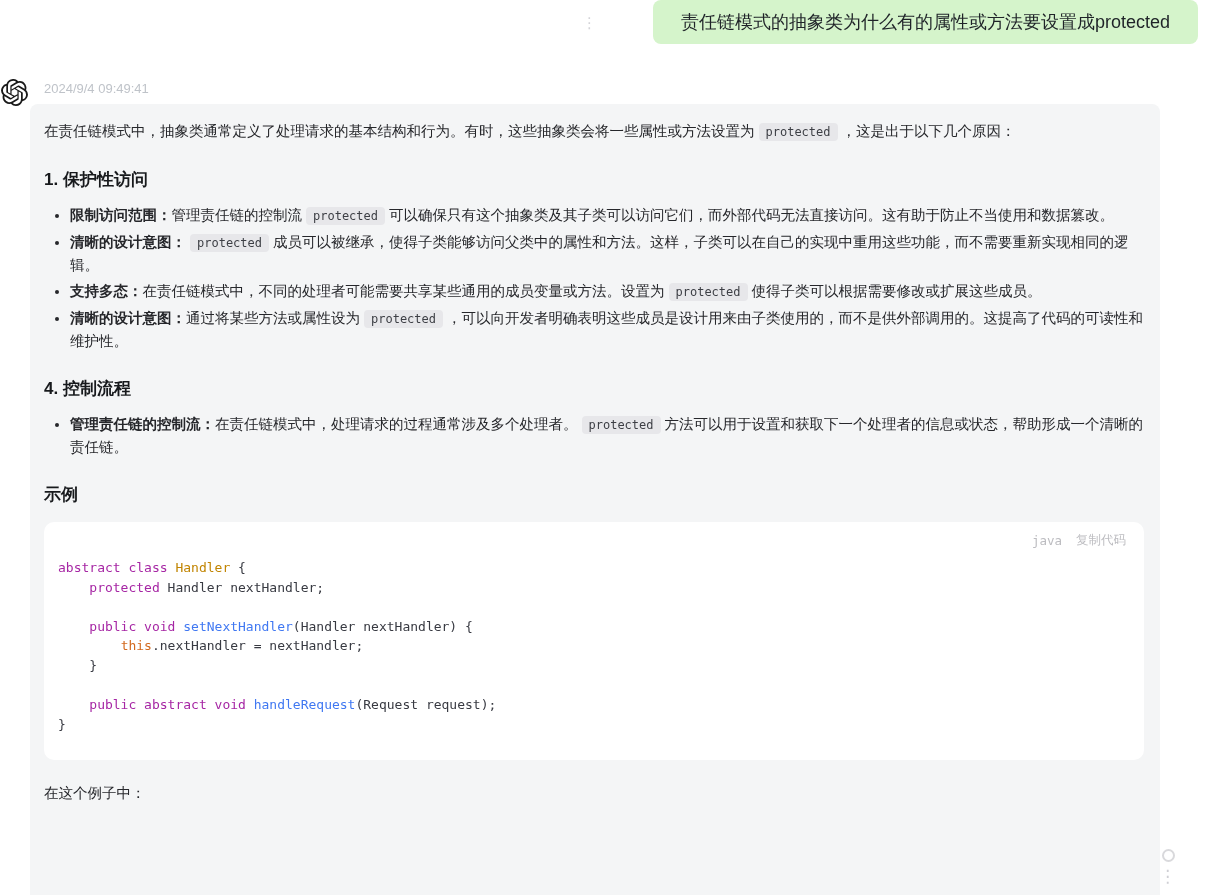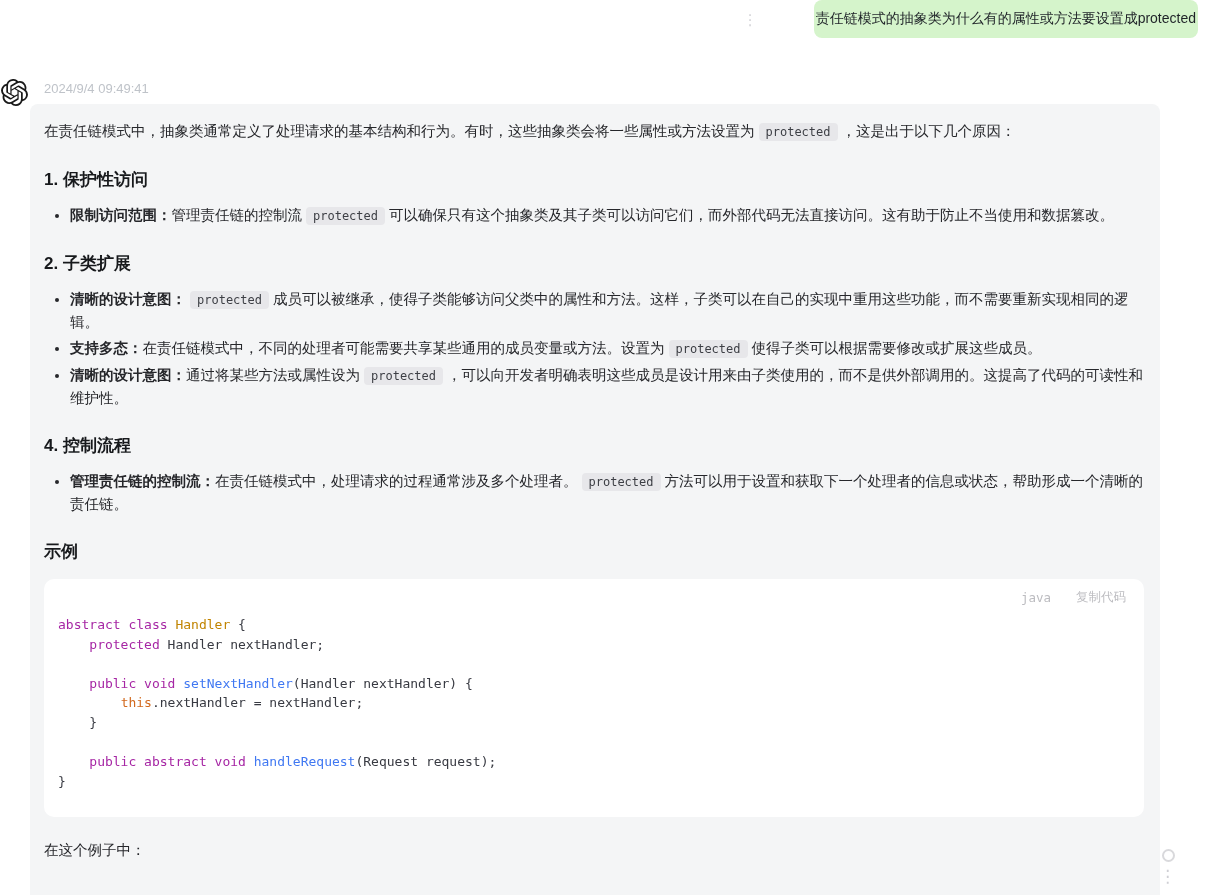--- a/index.html
+++ b/index.html
@@ -11,22 +11,22 @@
     color: #26272b;
   }
   .timestamp { color: #bfc3c9; font-size: 13px; }
 
   
   .user-block { position: absolute; top: 0; right: 7px; text-align: right; }
   .user-ts { margin-bottom: 6px; }
   .user-bubble-row { display: flex; align-items: center; justify-content: flex-end; gap: 11px; }
   .more-icon { color: #d4d4d8; font-size: 15px; line-height: 1; cursor: pointer; }
   .user-bubble {
-    background: #d5f4cb; border-radius: 8px; padding: 10px 2px;
-    font-size: 14px; color: #1f2328; text-align: left; white-space: nowrap; margin-left: 45px;
+    background: #d5f4cb; border-radius: 8px; padding: 10px 28px;
+    font-size: 18px; color: #1f2328; text-align: left; white-space: nowrap; margin-left: 45px;
   }
 
   
   .assistant-avatar { position: absolute; left: 1px; top: 79px; width: 27px; height: 27px; }
   .assistant-avatar svg { width: 27px; height: 27px; fill: #1a1a1a; }
   .assistant-ts { position: absolute; left: 44px; top: 81px; }
 
   
   .panel {
     position: absolute; left: 30px; top: 104px; width: 1130px; height: 830px;
@@ -39,21 +39,21 @@
   .seg-bold { font-weight: 700; }
   .inline-code {
     font-family: "DejaVu Sans Mono", "Liberation Mono", monospace;
     font-size: 12px; background: #e7e7ea; color: #3d3f45;
     border-radius: 4px; padding: 2px 7px; margin: 0 4px; white-space: nowrap;
   }
 
   
   .code-block { background: #ffffff; border-radius: 10px; margin-top: 16px; }
   .code-header {
-    display: flex; justify-content: flex-end; align-items: center; gap: 25px;
+    display: flex; justify-content: flex-end; align-items: center; gap: 14px;
     padding: 10px 18px 0 18px; height: 26px;
   }
   .code-lang { color: #bcbcc0; font-size: 12.5px; font-family: "DejaVu Sans Mono", monospace; }
   .code-copy { color: #bcbcc0; font-size: 12.5px; cursor: pointer; }
   .code-content {
     margin: 0; padding: 10px 18px 26px 14px;
     font-family: "DejaVu Sans Mono", "Liberation Mono", monospace;
     font-size: 13px; line-height: 19.6px; color: #383a42;
   }
   .code-line { white-space: pre; min-height: 19.6px; }
@@ -91,21 +91,20 @@
 <span class="timestamp assistant-ts">2024/9/4 09:49:41</span>
 
 <div class="panel">
   <p class="md-p"><span>在责任链模式中，抽象类通常定义了处理请求的基本结构和行为。有时，这些抽象类会将一些属性或方法设置为</span><code class="inline-code">protected</code><span>，这是出于以下几个原因：</span></p>
 
   <div>
       <h3 class="md-h3">1. 保护性访问</h3>
       <ul class="md-list">
         <li class="md-li"><span class="seg-bold">限制访问范围：</span><span>管理责任链的控制流</span><code class="inline-code">protected</code><span>可以确保只有这个抽象类及其子类可以访问它们，而外部代码无法直接访问。这有助于防止不当使用和数据篡改。</span></li>
       </ul>
-      <h3 class="md-h3">2. 子类扩展</h3>
       <ul class="md-list">
         <li class="md-li"><span class="seg-bold">清晰的设计意图：</span><code class="inline-code">protected</code><span>成员可以被继承，使得子类能够访问父类中的属性和方法。这样，子类可以在自己的实现中重用这些功能，而不需要重新实现相同的逻辑。</span></li>
         <li class="md-li"><span class="seg-bold">支持多态：</span><span>在责任链模式中，不同的处理者可能需要共享某些通用的成员变量或方法。设置为</span><code class="inline-code">protected</code><span>使得子类可以根据需要修改或扩展这些成员。</span></li>
       </ul>
       <ul class="md-list">
         <li class="md-li"><span class="seg-bold">清晰的设计意图：</span><span>通过将某些方法或属性设为</span><code class="inline-code">protected</code><span>，可以向开发者明确表明这些成员是设计用来由子类使用的，而不是供外部调用的。这提高了代码的可读性和维护性。</span></li>
       </ul>
       <h3 class="md-h3">4. 控制流程</h3>
       <ul class="md-list">
         <li class="md-li"><span class="seg-bold">管理责任链的控制流：</span><span>在责任链模式中，处理请求的过程通常涉及多个处理者。</span><code class="inline-code">protected</code><span>方法可以用于设置和获取下一个处理者的信息或状态，帮助形成一个清晰的责任链。</span></li>

